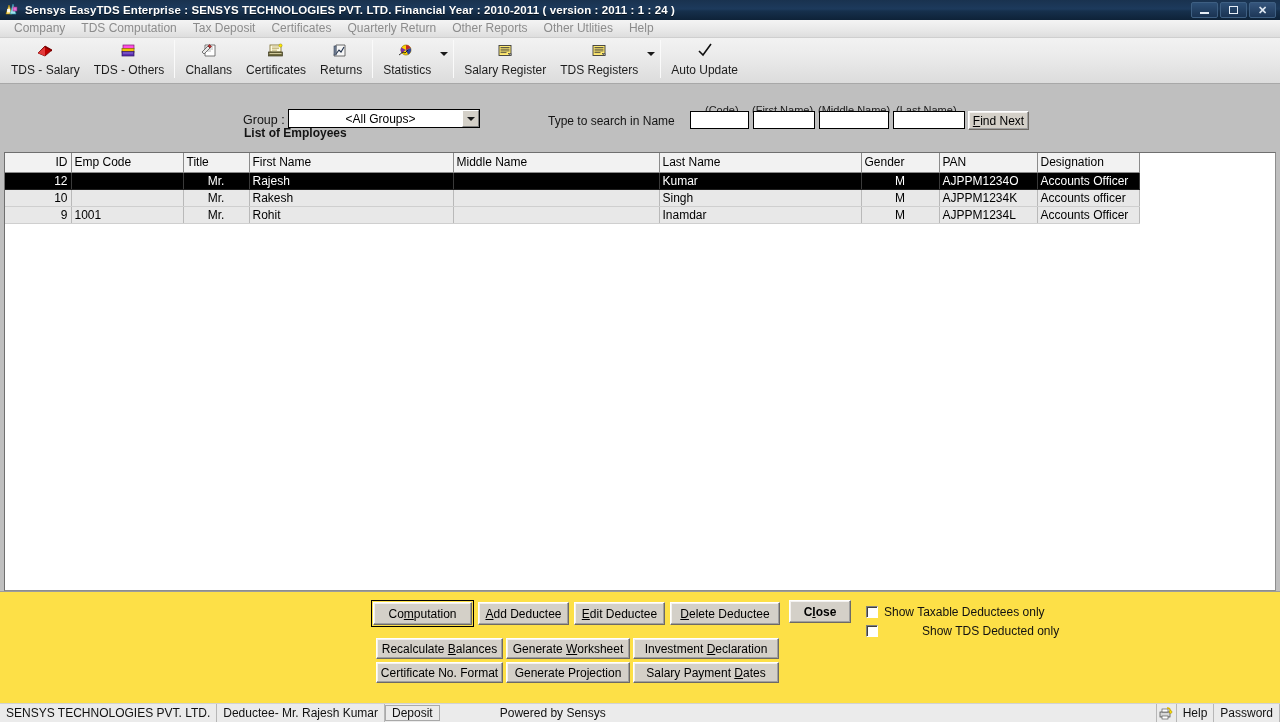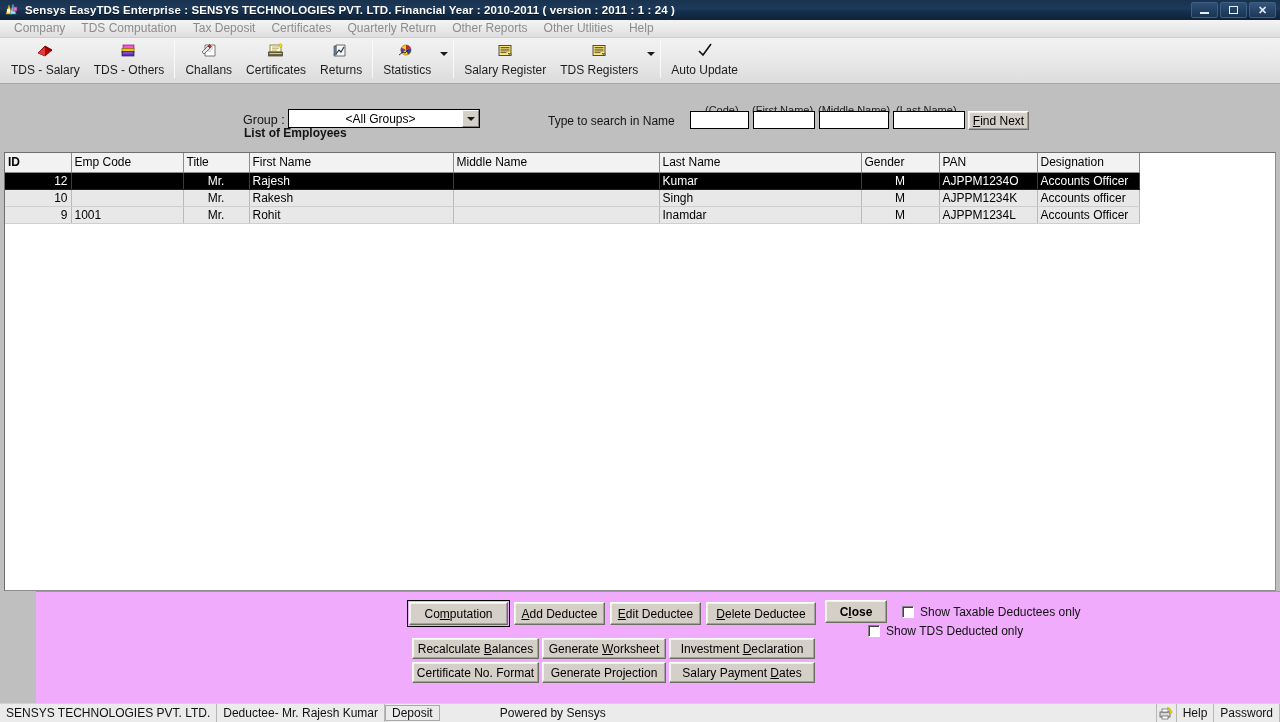--- a/index.html
+++ b/index.html
@@ -216,21 +216,21 @@
     border-right: 1px solid #8b8b8b;
     border-bottom: 1px solid #8b8b8b;
     font-weight: normal;
     text-align: left;
     padding: 2px 3px;
     height: 19px;
     color: #000;
     white-space: nowrap;
     overflow: hidden;
   }
-  table.grid th.num { text-align: left; font-weight: bold; }
+  table.grid th.num { text-align: right; }
   table.grid td {
     border-right: 1px solid #b9b9b9;
     border-bottom: 1px solid #cfcfcf;
     padding: 1px 3px;
     height: 16px;
     color: #000;
     white-space: nowrap;
     overflow: hidden;
     background: #e8e8e8;
   }
@@ -240,24 +240,23 @@
     background: #000000;
     color: #ffffff;
     border-bottom: 1px solid #1e1e1e;
     border-right: 1px solid #3a3a3a;
   }
   .grid-filler { flex: 1 1 auto; background: #ffffff; }
 
   
   .bottom {
     flex: 0 0 112px;
-    background: #f0abfc;
+    background: #fde047;
     position: relative;
     border-top: 1px solid #9c9c9c;
-    margin-left: 36px;
   }
   .chk-wrap {
     position: absolute;
     display: flex; align-items: center;
     font-size: 12px; color: #111;
   }
   .chkbox {
     width: 12px; height: 12px;
     background: #fff;
     border-top: 1px solid #808080;
@@ -564,21 +563,21 @@
           <span><u>D</u>elete Deductee</span>
         </div>
       <div class="btn" style="position:absolute; left:789px; top:8px; width:62px; height:23px;font-weight:bold;">
           <span>C<u>l</u>ose</span>
         </div>
 
       <div class="chk-wrap" style="left:866px; top:13px;">
         <span class="chkbox"></span>
         <span>Show Taxable Deductees only</span>
       </div>
-      <div class="chk-wrap" style="left:832px; top:32px;">
+      <div class="chk-wrap" style="left:866px; top:32px;gap:38px;">
         <span class="chkbox"></span>
         <span>Show TDS Deducted only</span>
       </div>
 
       <div class="btn" style="position:absolute; left:376px; top:46px; width:127px; height:21px;">
           <span>Recalculate <u>B</u>alances</span>
         </div>
       <div class="btn" style="position:absolute; left:506px; top:46px; width:124px; height:21px;">
           <span>Generate <u>W</u>orksheet</span>
         </div>

